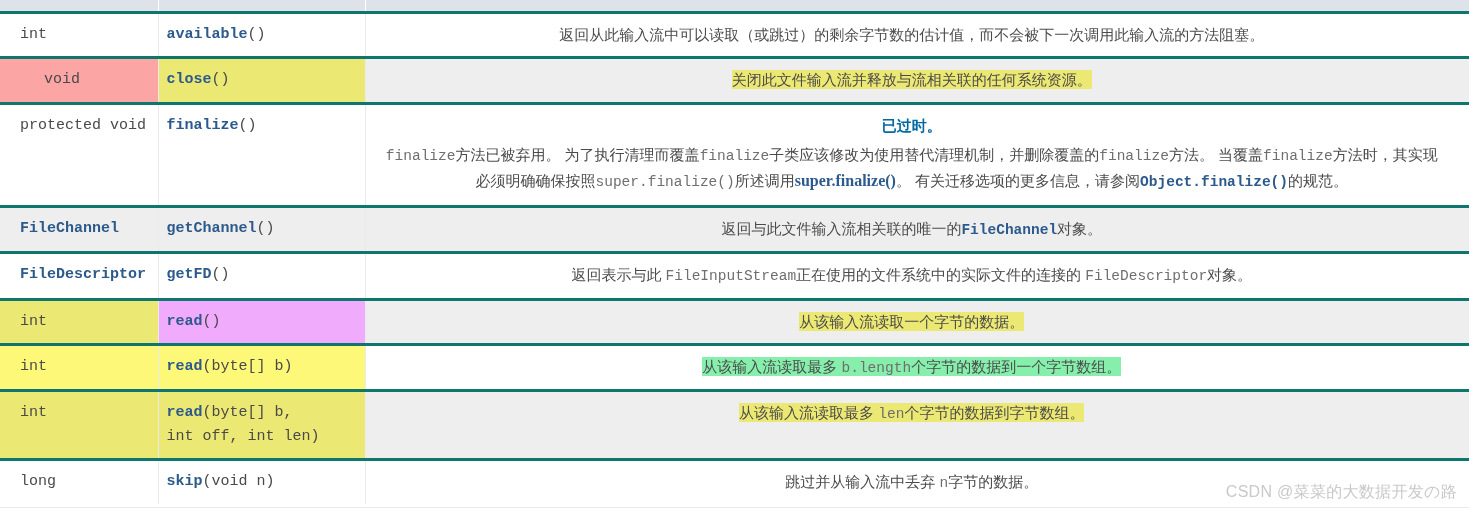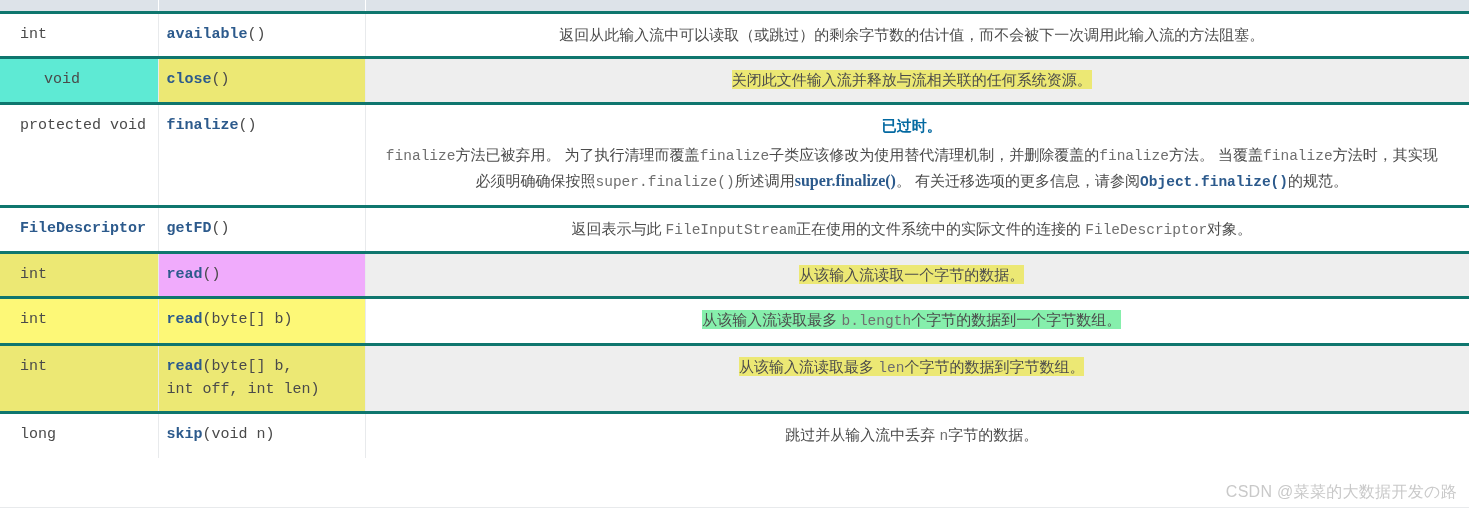--- a/index.html
+++ b/index.html
@@ -165,32 +165,37 @@
       <td></td>
       <td></td>
       <td></td>
     </tr>
   <tr class="plain">
         <td class="col-type"><span>int</span></td>
         <td class="col-sig"><span class="m-name">available</span><span>()</span></td>
         <td class="col-desc"><span class="desc-wrap">返回从此输入流中可以读取（或跳过）的剩余字节数的估计值，而不会被下一次调用此输入流的方法阻塞。</span></td>
       </tr>
       <tr class="alt">
-        <td class="col-type" style="background: #5eead4; padding-left: 44px;"><span>void</span></td>
+        <td class="col-type" style="background: #fca5a5; padding-left: 44px;"><span>void</span></td>
         <td class="col-sig" style="background: rgb(236, 232, 116);"><span class="m-name">close</span><span>()</span></td>
         <td class="col-desc"><span class="desc-wrap hl">关闭此文件输入流并释放与流相关联的任何系统资源。</span></td>
       </tr>
       <tr class="plain">
         <td class="col-type"><span>protected void</span></td>
         <td class="col-sig"><span class="m-name">finalize</span><span>()</span></td>
         <td class="col-desc">
           <span class="deprecated-title">已过时。</span>
           <span class="desc-wrap finalize-body"><span class="code">finalize</span><span class="body-text">方法已被弃用。 为了执行清理而覆盖</span><span class="code">finalize</span><span class="body-text">子类应该修改为使用替代清理机制，并删除覆盖的</span><span class="code">finalize</span><span class="body-text">方法。 当覆盖</span><span class="code">finalize</span><span class="body-text">方法时，其实现必须明确确保按照</span><span class="code">super.finalize()</span><span class="body-text">所述调用</span><span class="ser-link">super.finalize()</span><span class="body-text">。 有关迁移选项的更多信息，请参阅</span><span class="code-link">Object.finalize()</span><span class="body-text">的规范。</span></span>
         </td>
       </tr>
+      <tr class="alt">
+        <td class="col-type"><span class="link-type">FileChannel</span></td>
+        <td class="col-sig"><span class="m-name">getChannel</span><span>()</span></td>
+        <td class="col-desc"><span class="desc-wrap"><span class="body-text">返回与此文件输入流相关联的唯一的</span><span class="code-link">FileChannel</span><span class="body-text">对象。</span></span></td>
+      </tr>
       <tr class="plain">
         <td class="col-type"><span class="link-type">FileDescriptor</span></td>
         <td class="col-sig"><span class="m-name">getFD</span><span>()</span></td>
         <td class="col-desc"><span class="desc-wrap"><span class="body-text">返回表示与此 </span><span class="code">FileInputStream</span><span class="body-text">正在使用的文件系统中的实际文件的连接的 </span><span class="code">FileDescriptor</span><span class="body-text">对象。</span></span></td>
       </tr>
       <tr class="alt">
         <td class="col-type" style="background: rgb(236, 232, 116);"><span>int</span></td>
         <td class="col-sig" style="background: #f0abfc;"><span class="m-name">read</span><span>()</span></td>
         <td class="col-desc"><span class="desc-wrap hl">从该输入流读取一个字节的数据。</span></td>
       </tr>

